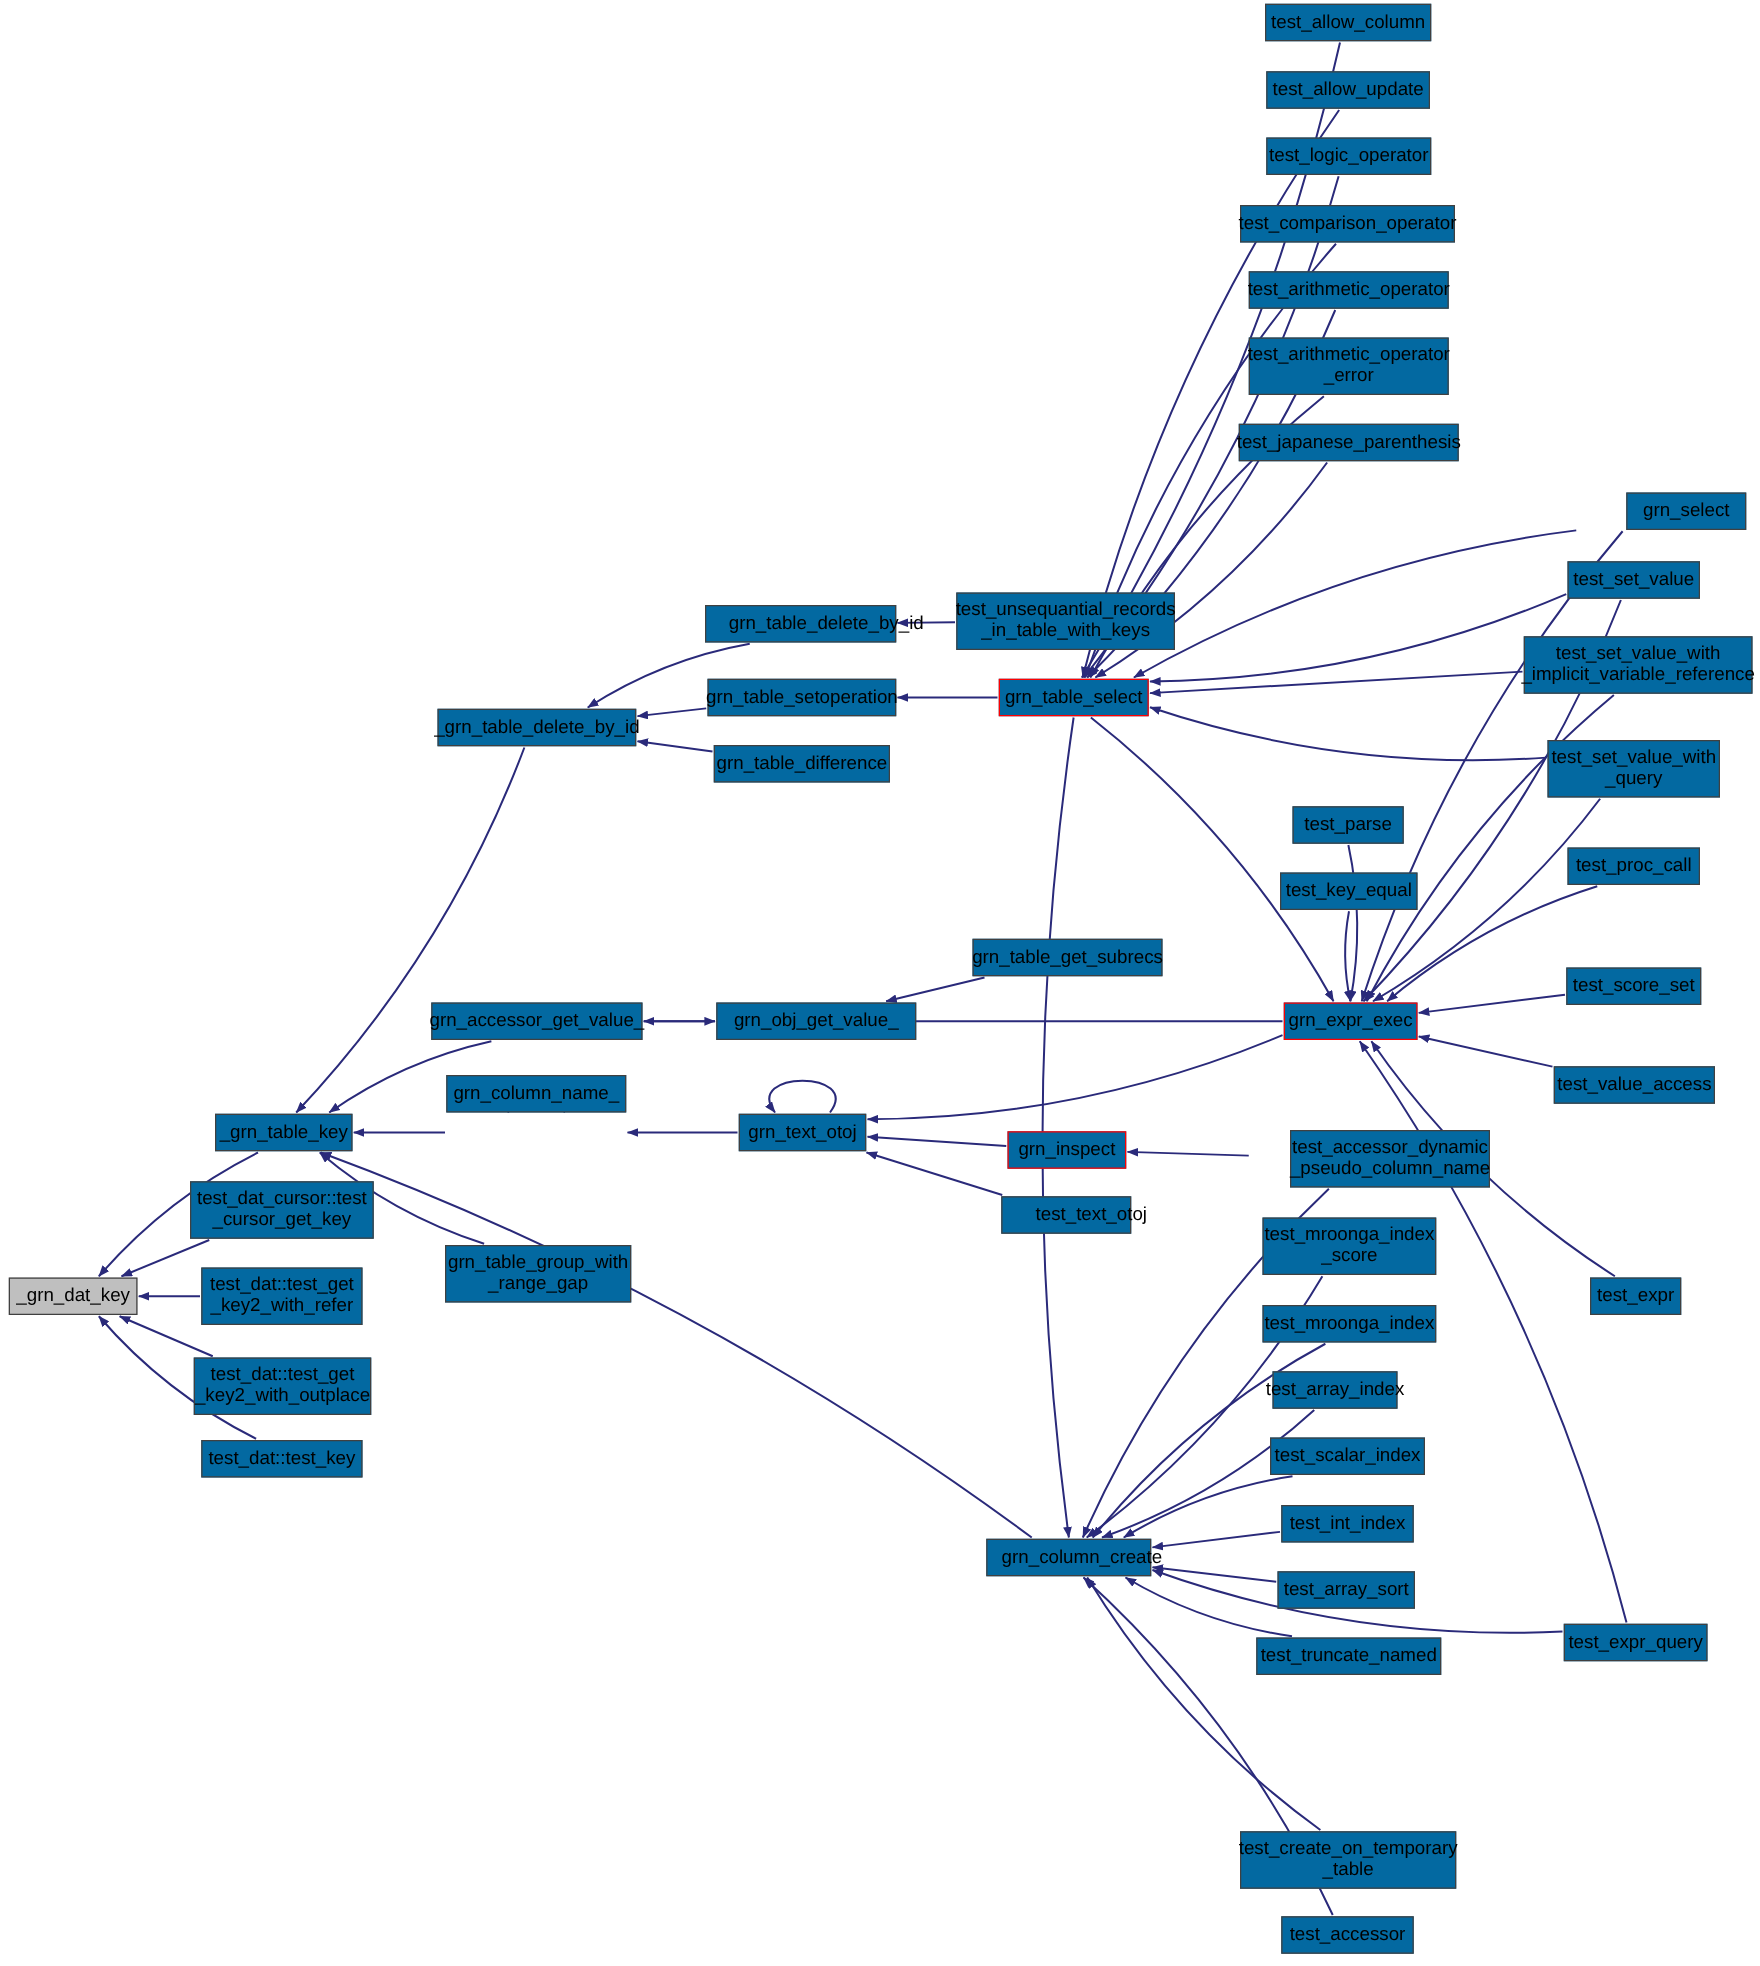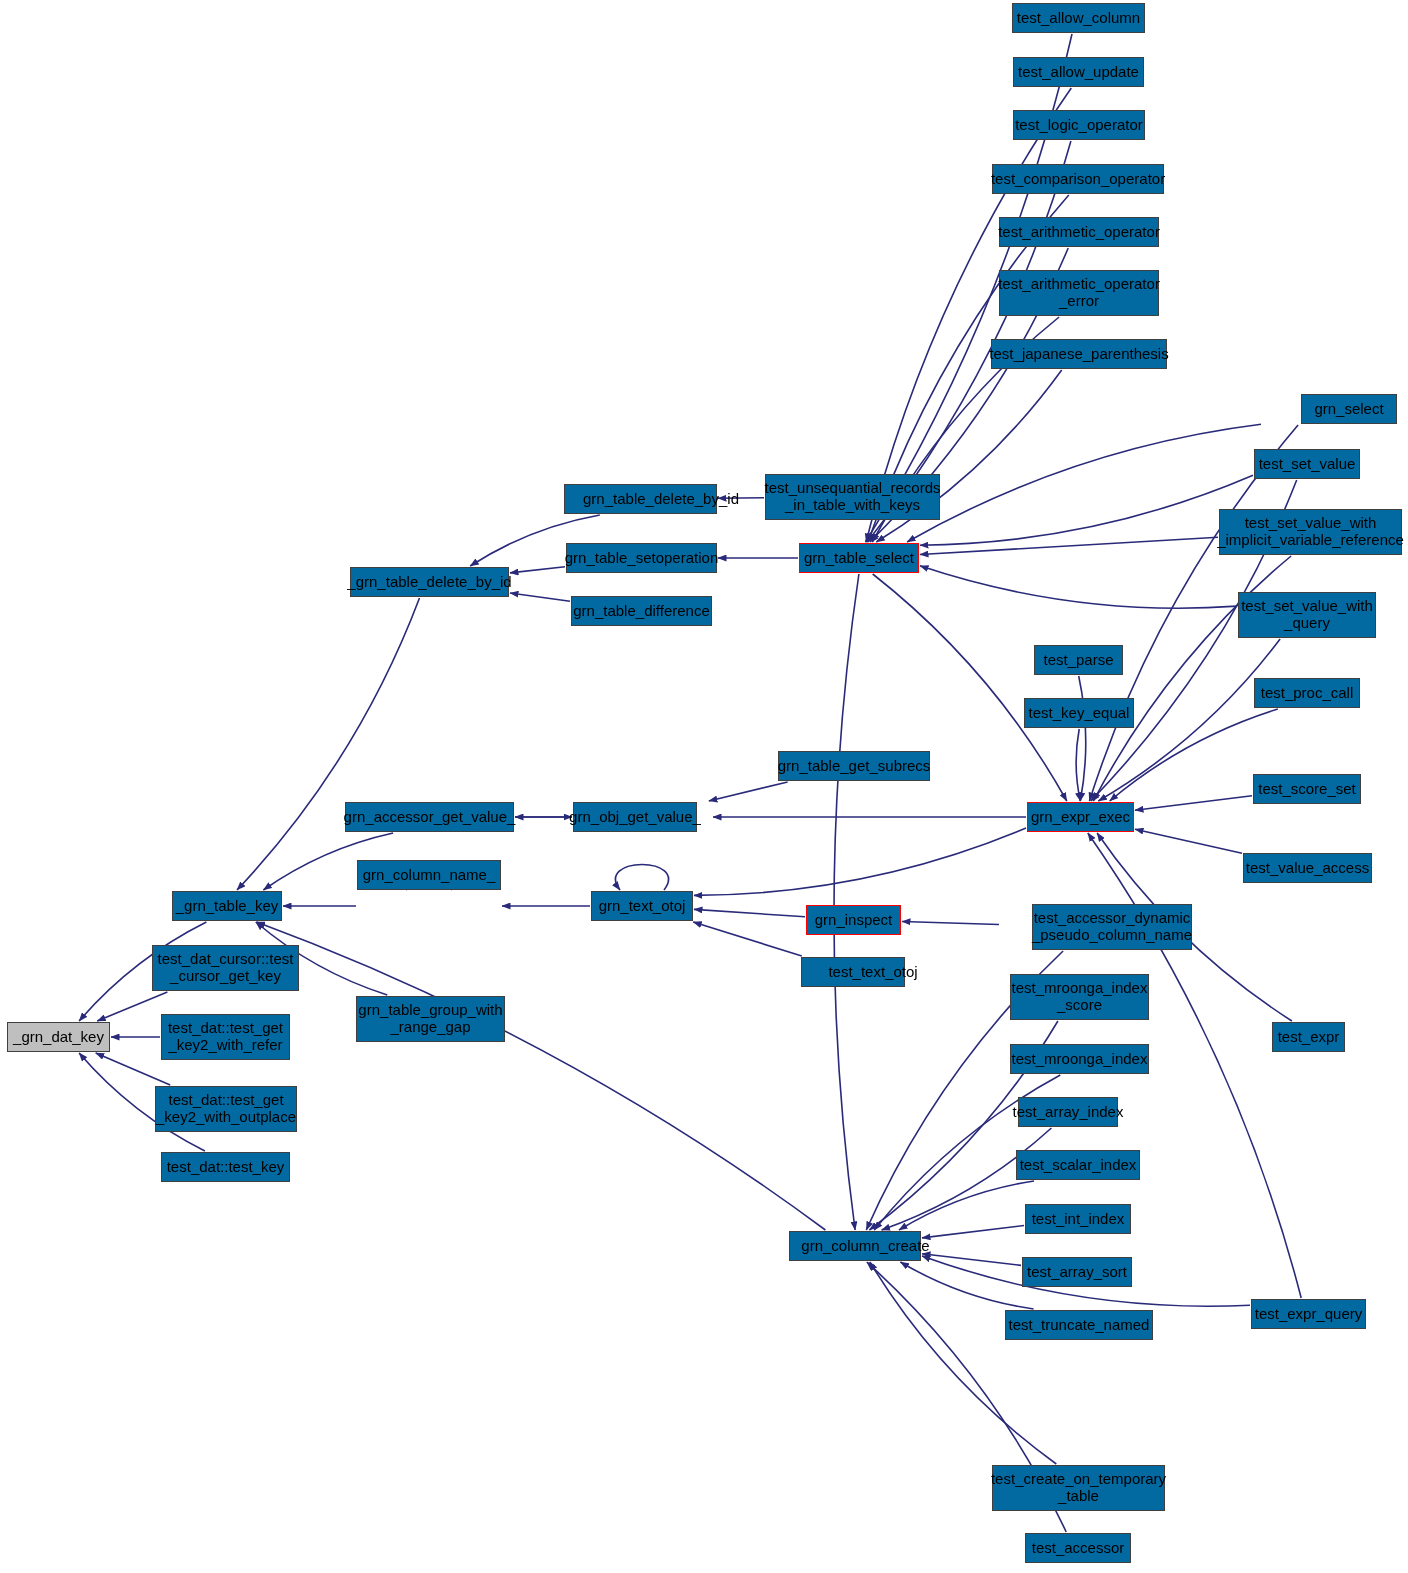--- a/index.html
+++ b/index.html
@@ -131,21 +131,21 @@
 _key2_with_refer</div>
       <div class="node" style="left: 155px; top: 1086px; width: 142px; height: 46px;">test_dat::test_get
 _key2_with_outplace</div>
       <div class="node" style="left: 161px; top: 1152px; width: 129px; height: 30px;">test_dat::test_key</div>
       <div class="node" style="left: 172px; top: 891px; width: 110px; height: 30px;">_grn_table_key</div>
       <div class="node" style="left: 357px; top: 860px; width: 144px; height: 30px;">grn_column_name_</div>
       <div class="node" style="left: 591px; top: 891px; width: 102px; height: 30px;">grn_text_otoj</div>
       <div class="node" style="left: 356px; top: 996px; width: 149px; height: 46px;">grn_table_group_with
 _range_gap</div>
       <div class="node" style="left: 345px; top: 802px; width: 169px; height: 30px;">grn_accessor_get_value_</div>
-      <div class="node" style="left: 573px; top: 802px; width: 124px; height: 30px;">grn_obj_get_value_</div>
+      <div class="node" style="left: 573px; top: 802px; width: 160px; height: 30px;">grn_obj_get_value_</div>
       <div class="node" style="left: 778px; top: 751px; width: 152px; height: 30px;">grn_table_get_subrecs</div>
       <div class="node red" style="left: 806px; top: 905px; width: 95px; height: 30px;">grn_inspect</div>
       <div class="node" style="left: 801px; top: 957px; width: 104px; height: 30px; padding-left: 43px;">test_text_otoj</div>
       <div class="node" style="left: 564px; top: 484px; width: 153px; height: 30px; padding-left: 44px;">grn_table_delete_by_id</div>
       <div class="node" style="left: 566px; top: 543px; width: 151px; height: 30px;">grn_table_setoperation</div>
       <div class="node" style="left: 571px; top: 596px; width: 141px; height: 30px;">grn_table_difference</div>
       <div class="node" style="left: 350px; top: 567px; width: 159px; height: 30px;">_grn_table_delete_by_id</div>
       <div class="node" style="left: 765px; top: 474px; width: 175px; height: 46px;">test_unsequantial_records
 _in_table_with_keys</div>
       <div class="node red" style="left: 799px; top: 543px; width: 120px; height: 30px;">grn_table_select</div>

